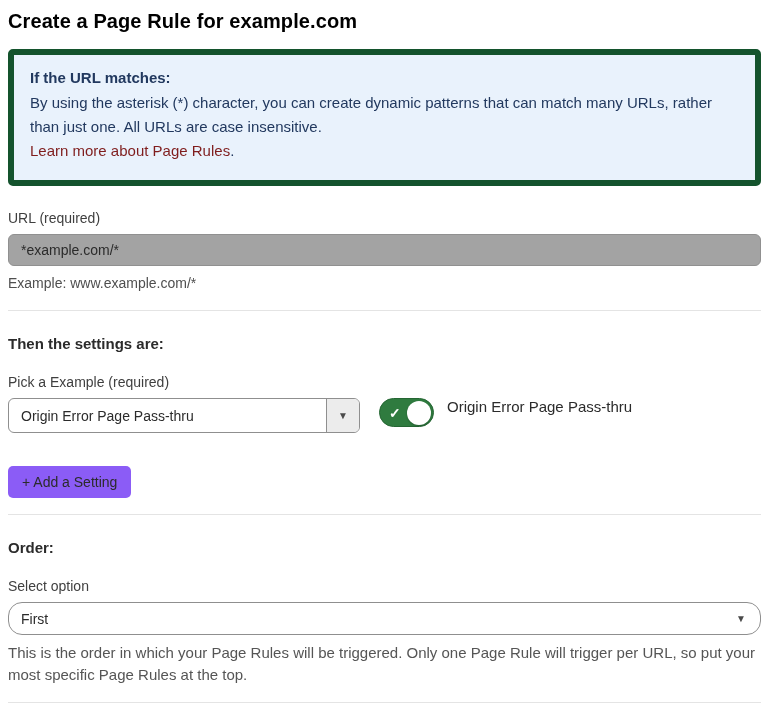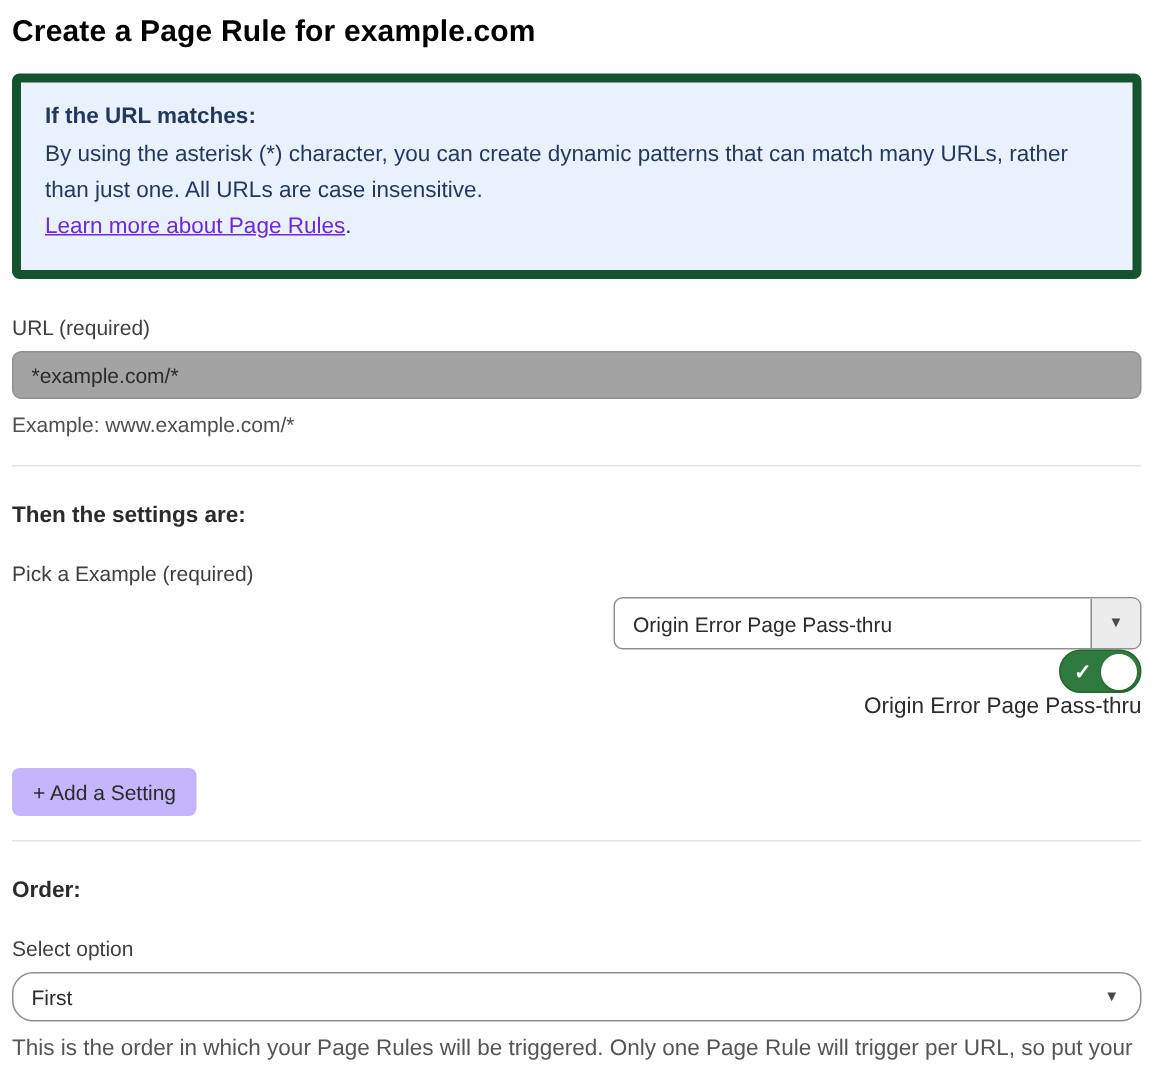--- a/index.html
+++ b/index.html
@@ -33,22 +33,21 @@
     line-height: 24px;
     margin-bottom: 24px;
   }
   .info-box .info-heading {
     font-weight: 700;
     font-size: 15px;
     margin: 0 0 1px 0;
   }
   .info-box .info-body { margin: 0; max-width: 730px; }
   .info-box a.info-link {
-    color: #6d28d9;
-    text-decoration: underline;
+    color: #7f1d1d;
     cursor: pointer;
   }
   .info-box .info-link-line { margin: 0; }
 
   .field-label {
     font-size: 14px;
     color: #3f3f3f;
     margin: 0 0 8px 0;
     display: block;
   }
@@ -76,23 +75,22 @@
     margin: 16px 0 0 0;
   }
   .section-heading {
     font-size: 15px;
     font-weight: 700;
     color: #2b2b2b;
     margin: 24px 0 0 0;
   }
   .setting-row {
     display: flex;
-    align-items: flex-end;
+    align-items: flex-start;
     margin-top: 8px;
-    flex-direction: column;
   }
   
   .setting-dropdown {
     display: flex;
     align-items: stretch;
     width: 352px;
     height: 35px;
     border: 1px solid #8f8f8f;
     border-radius: 6px;
     overflow: hidden;
@@ -165,21 +163,21 @@
   .btn {
     display: inline-block;
     border: none;
     border-radius: 5px;
     font-family: "Liberation Sans", sans-serif;
     font-size: 14px;
     cursor: pointer;
     line-height: 1;
   }
   .btn-gray {
-    background: #c4b5fd;
+    background: #8b5cf6;
     color: #2b2b2b;
     padding: 9px 16px;
   }
   .btn-add {
     margin-top: 33px;
     padding: 9px 14px;
   }
   
   .order-select {
     position: relative;

